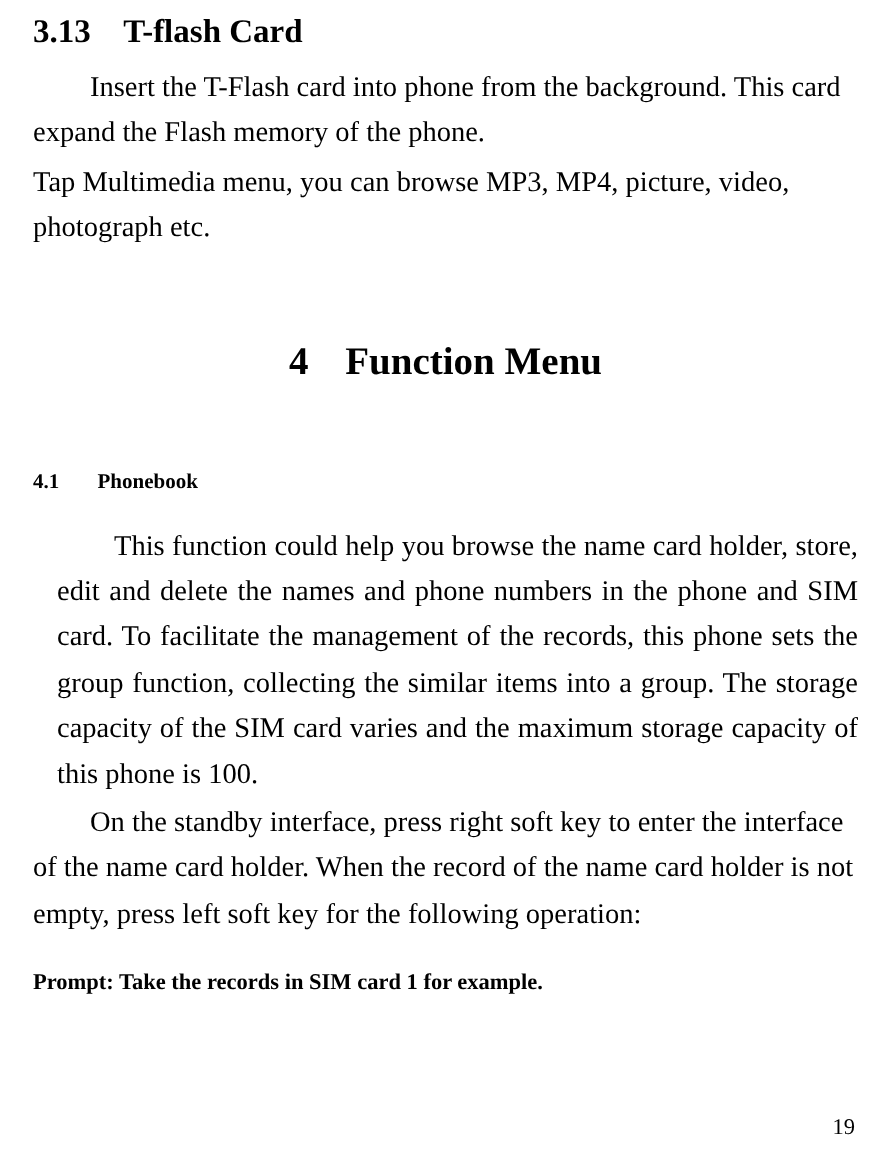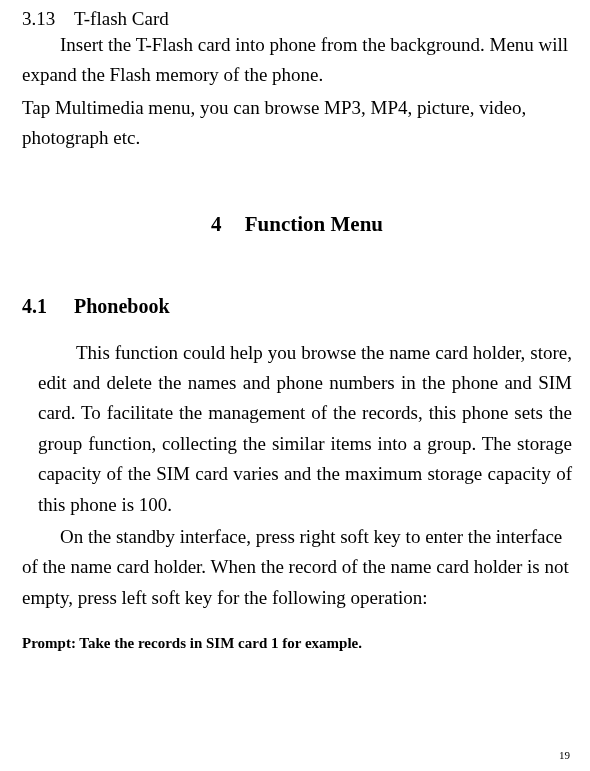--- a/index.html
+++ b/index.html
@@ -10,42 +10,43 @@
     body {
       width: 590px;
       height: 771px;
       background: #ffffff;
       font-family: "Times New Roman", Times, serif;
       color: #000000;
       padding: 8px 18px 8px 22px;
       position: relative;
     }
     .section-heading {
-      font-size: 19px;
-      font-weight: normal;
+      font-size: 22px;
+      font-weight: bold;
+      margin-bottom: 10px;
     }
     .body-text {
       font-size: 19px;
       line-height: 1.6;
     }
     .indented {
       text-indent: 38px;
     }
     .chapter-heading {
-      font-size: 21px;
+      font-size: 26px;
       font-weight: bold;
       text-align: center;
       margin-top: 58px;
       margin-bottom: 58px;
     }
     .chapter-number {
       margin-right: 18px;
     }
     .subsection-heading {
-      font-size: 20px;
+      font-size: 14px;
       font-weight: bold;
       margin-bottom: 20px;
       font-family: Liberation Serif, serif;
     }
     .subsection-number {
       margin-right: 22px;
     }
     .justified {
       text-align: justify;
       margin-left: 16px;
@@ -55,33 +56,33 @@
     }
     .prompt-text {
       font-size: 15px;
       font-weight: bold;
       margin-top: 22px;
     }
     .page-number {
       position: absolute;
       bottom: 10px;
       right: 20px;
-      font-size: 11px;
+      font-size: 15px;
     }
   </style>
 </head>
 <body>
 
 <div class="section-heading">
   <span>3.13</span>
   <span>&nbsp;&nbsp;</span>
   <span>T-flash Card</span>
 </div>
 
-<div class="body-text indented para-spacing">Insert the T-Flash card into phone from the background. Menu will expand the Flash memory of the phone.</div>
+<div class="body-text indented para-spacing">Insert the T-Flash card into phone from the background. This card expand the Flash memory of the phone.</div>
 
 <div class="body-text para-spacing">Tap Multimedia menu, you can browse MP3, MP4, picture, video, photograph etc.</div>
 
 <div class="chapter-heading">
   <span class="chapter-number">4</span>
   <span>Function Menu</span>
 </div>
 
 <div class="subsection-heading">
   <span class="subsection-number">4.1</span>

